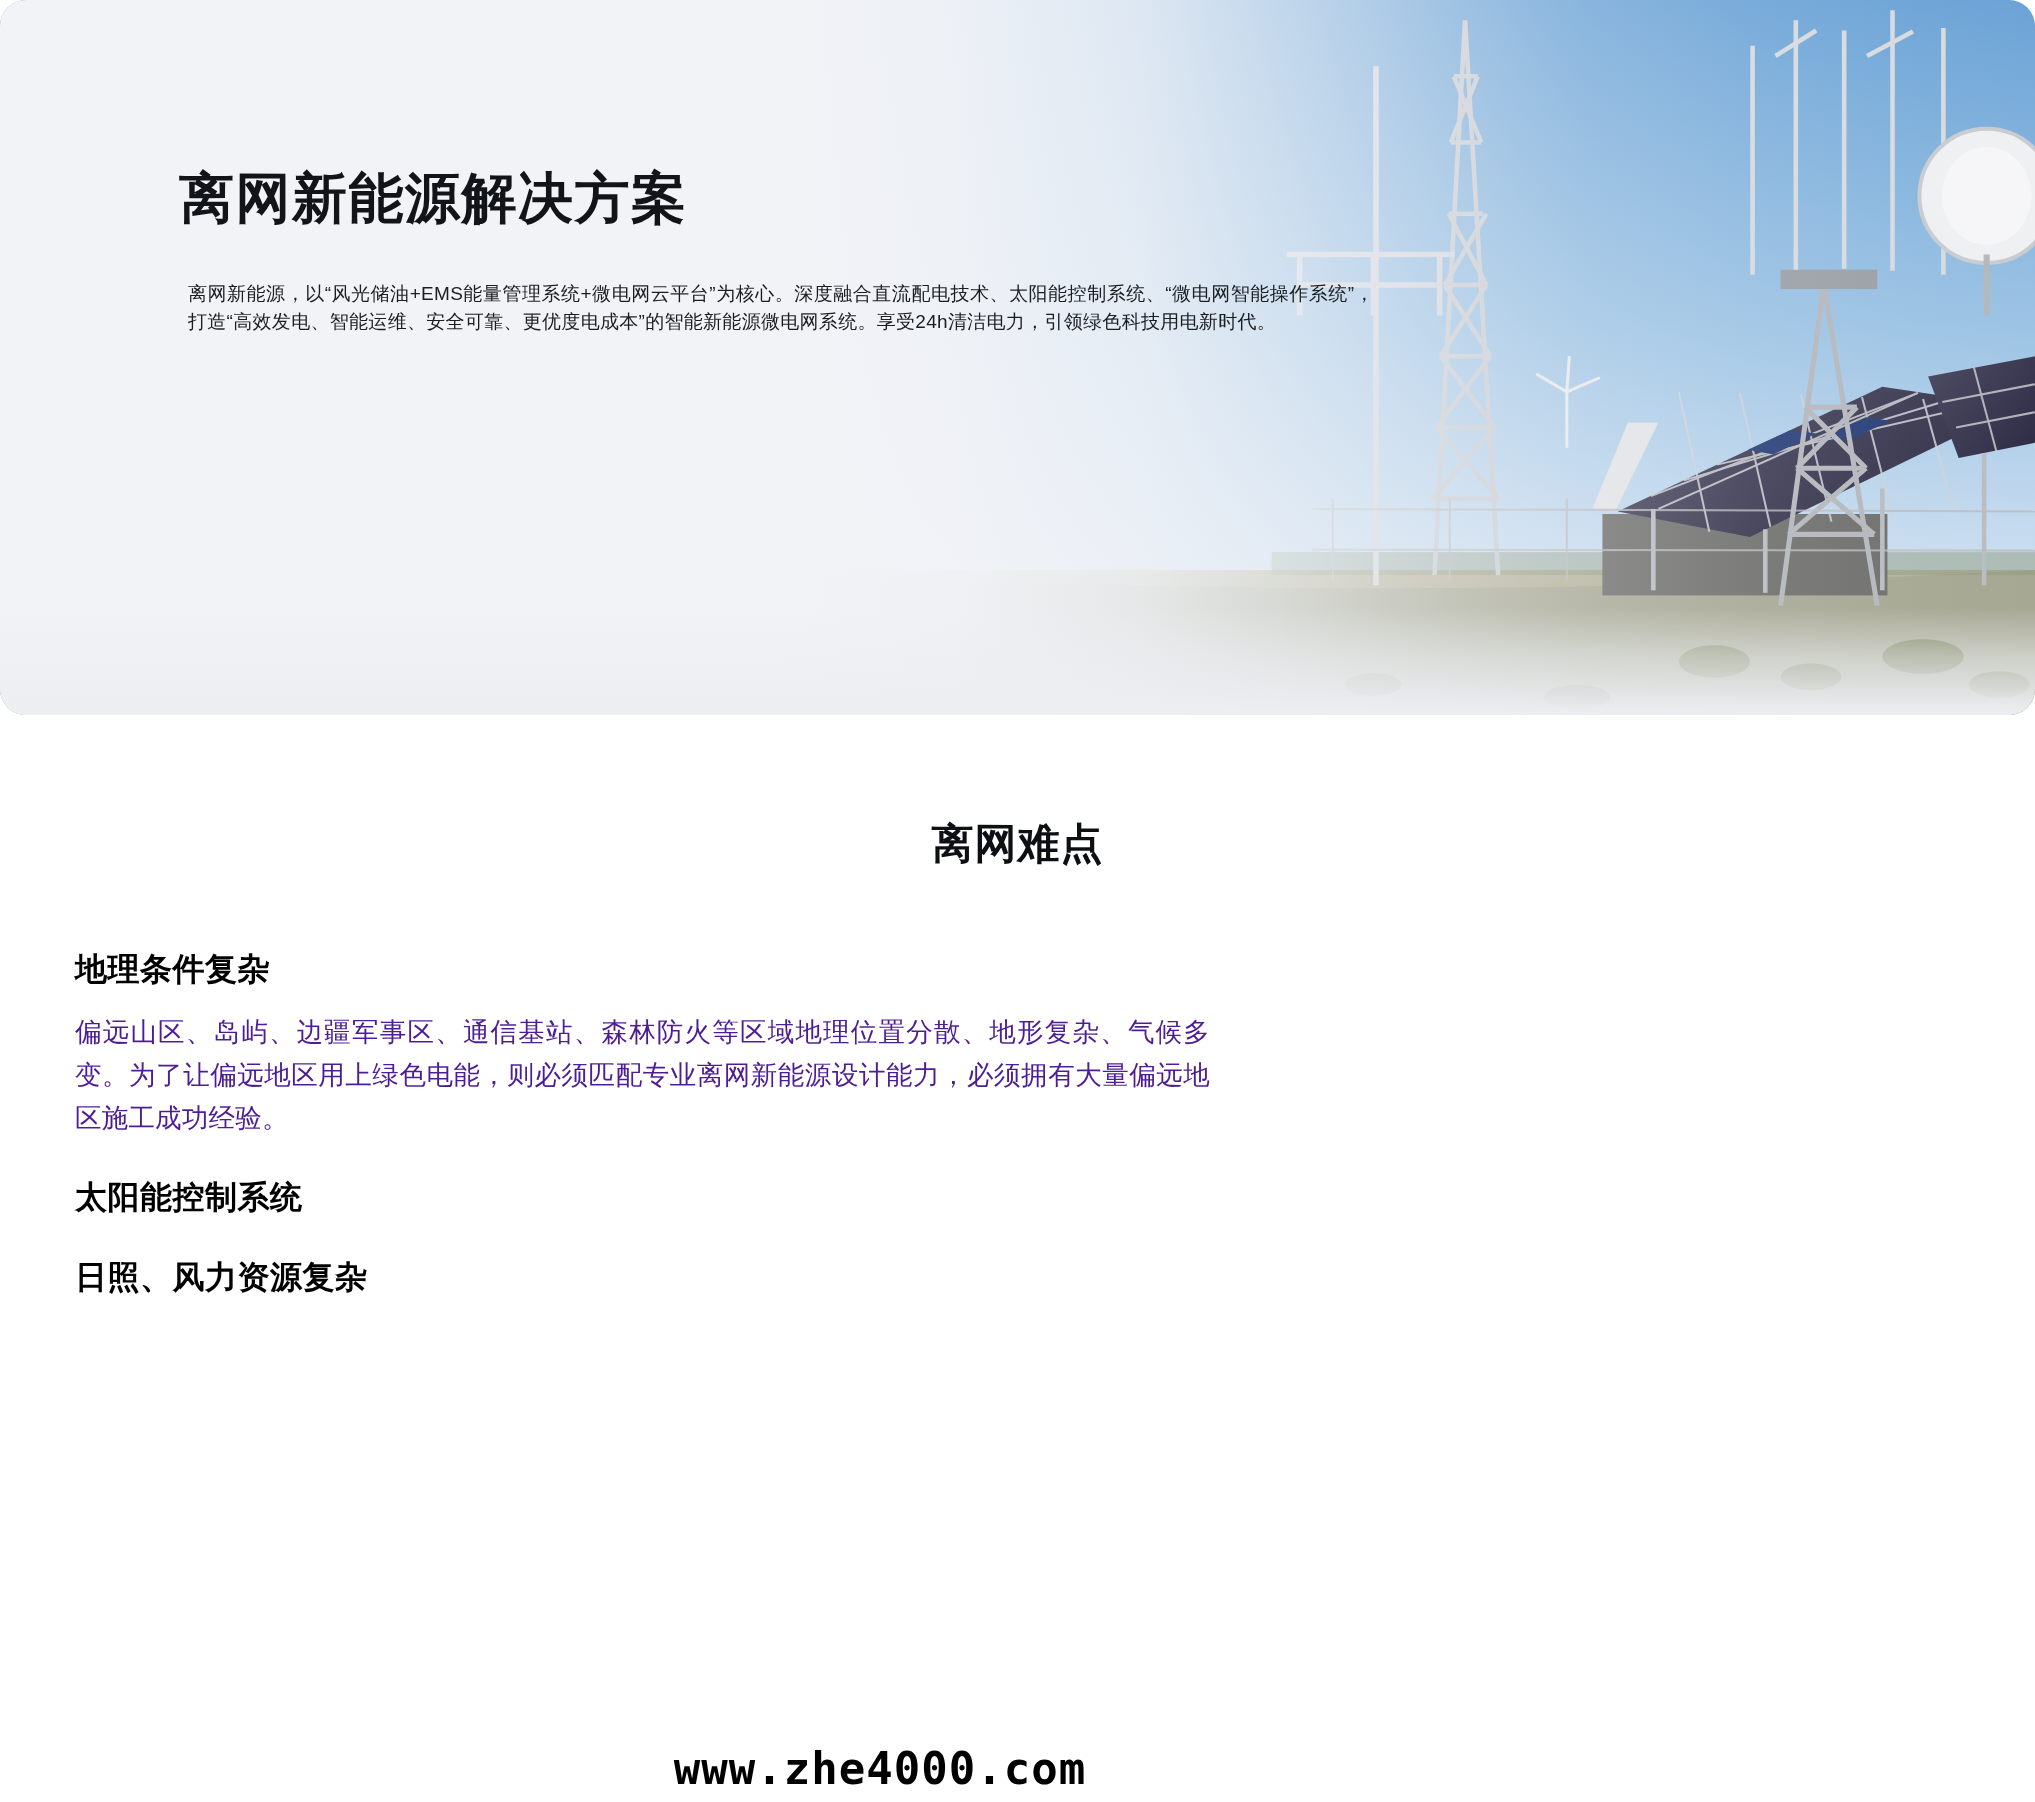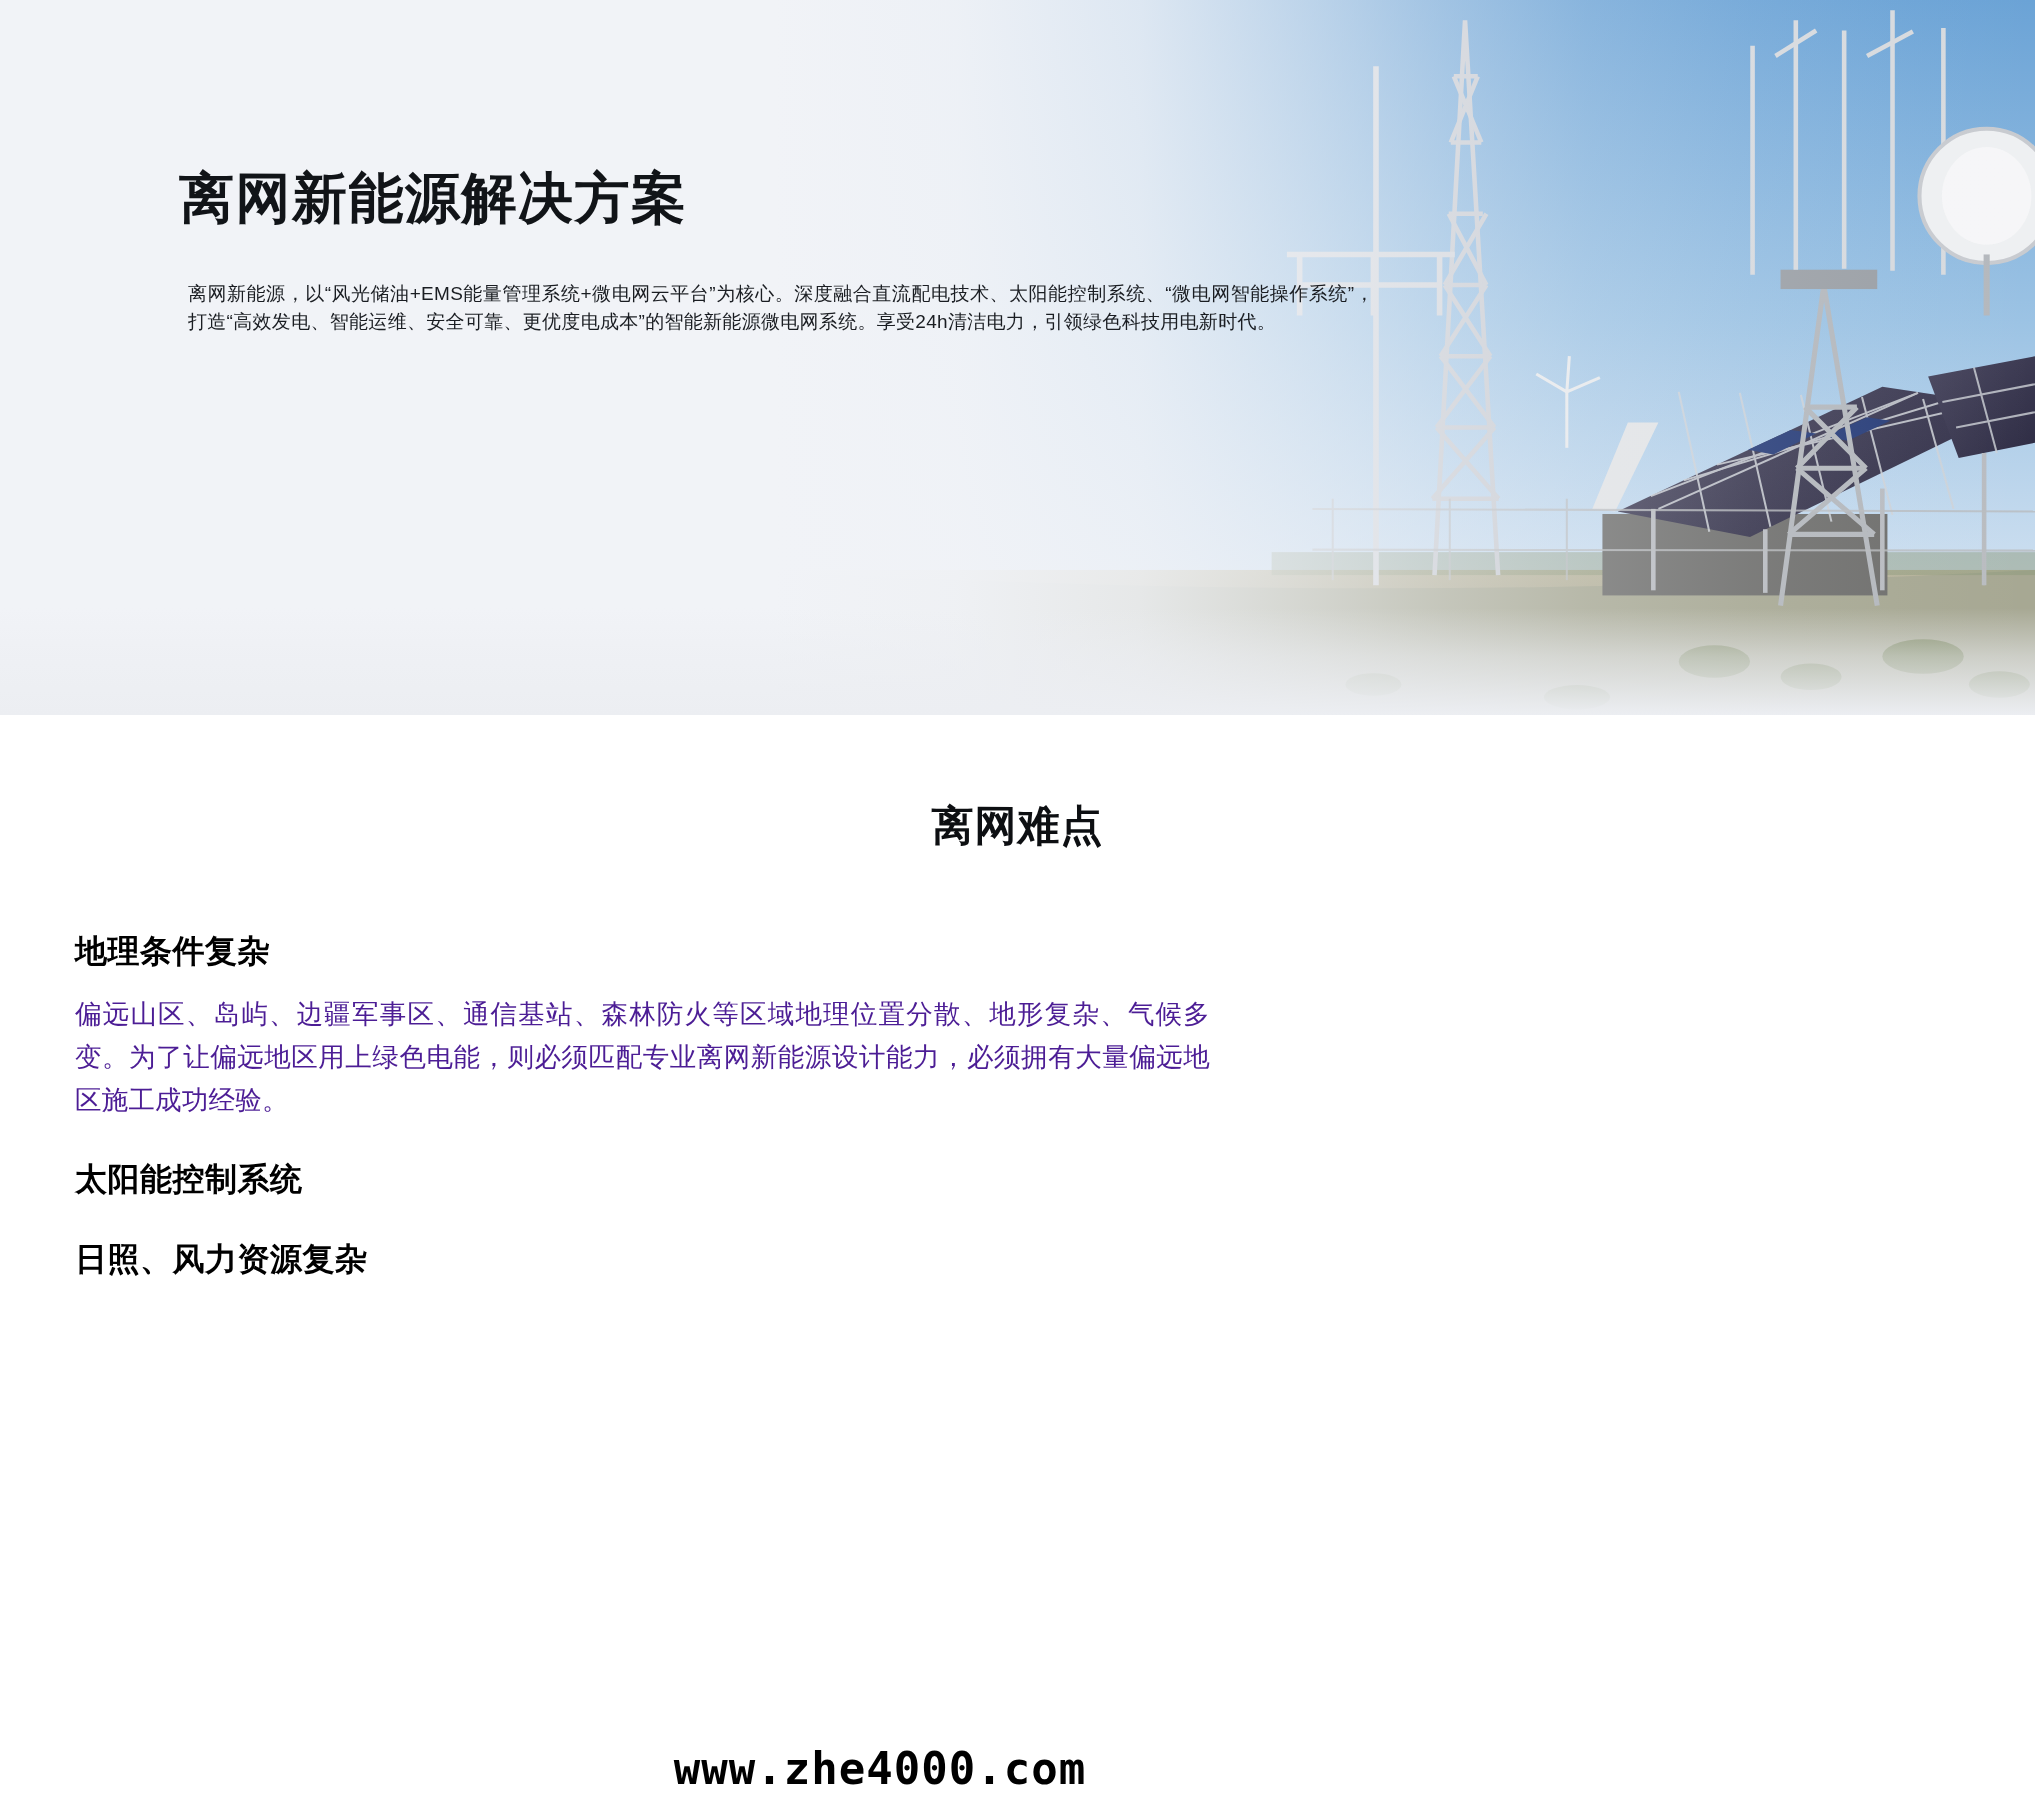--- a/index.html
+++ b/index.html
@@ -15,20 +15,21 @@
     position: relative;
   }
 
   
   .hero {
     position: relative;
     width: 2035px;
     height: 715px;
     background: #f1f3f7;
     overflow: hidden;
+    border-radius: 26px;
   }
   .hero-photo {
     position: absolute;
     inset: 0;
     overflow: hidden;
   }
   .hero-photo svg { display: block; width: 2035px; height: 715px; }
   .hero-fade {
     position: absolute;
     inset: 0;
@@ -75,21 +76,21 @@
     text-align: justify;
     width: 1186px;
     letter-spacing: 0.3px;
   }
 
   
   .main {
     position: relative;
     width: 2035px;
     background: #ffffff;
-    padding-top: 2px;
+    padding-top: 20px;
   }
   .section-title {
     text-align: center;
     font-size: 42px;
     font-weight: bold;
     color: #0d0f12;
     margin: 81px 0 0 0;
     letter-spacing: 1px;
   }
 

